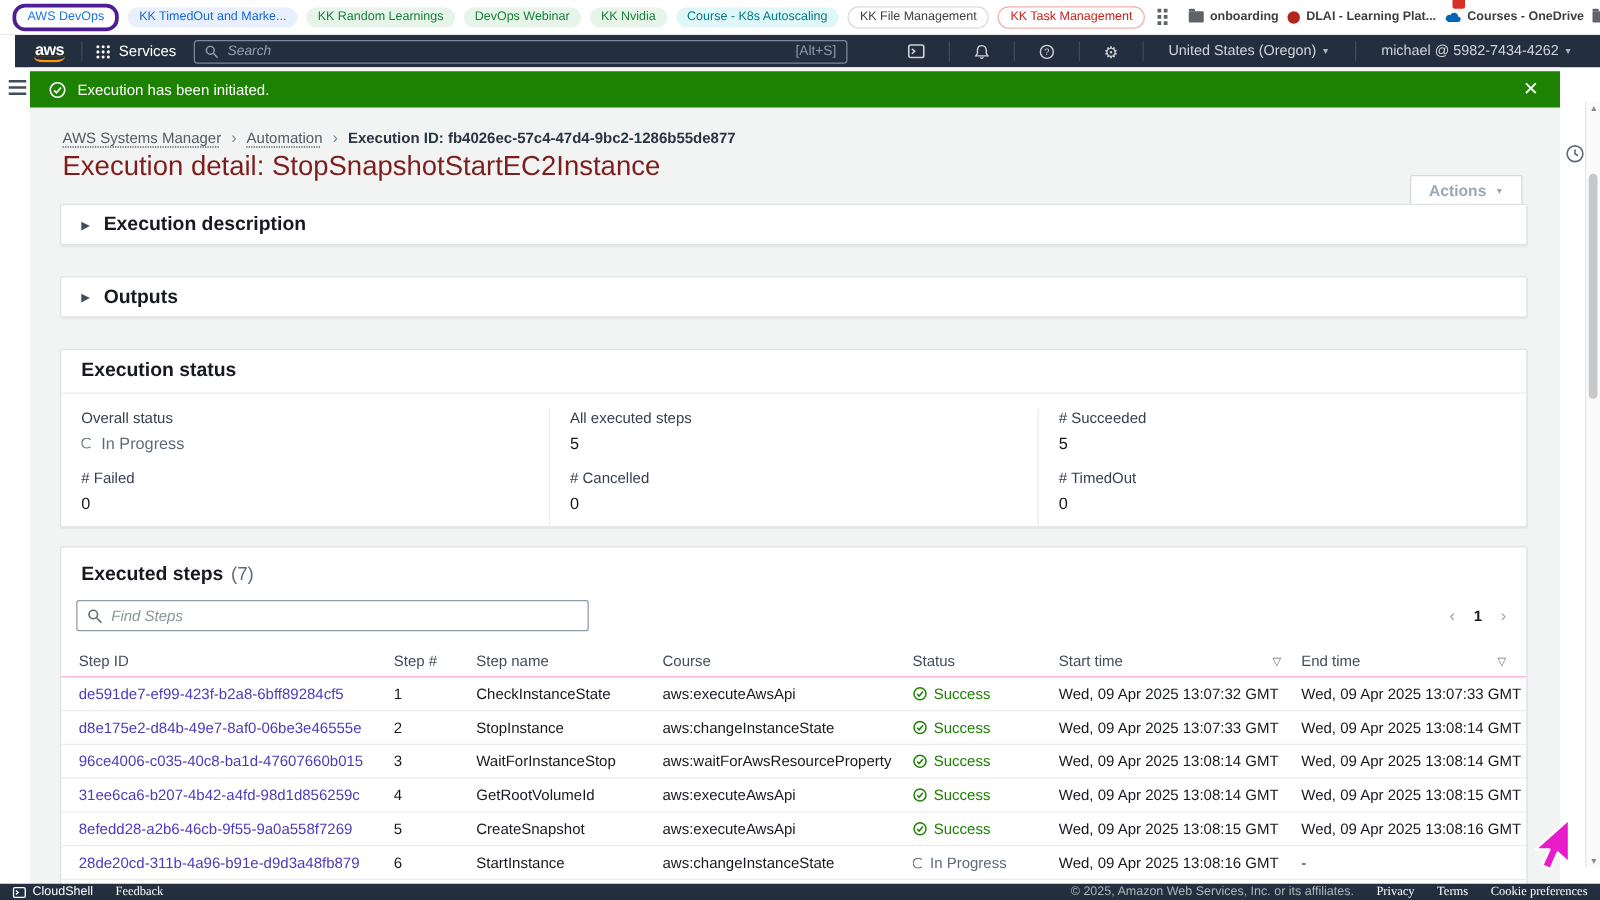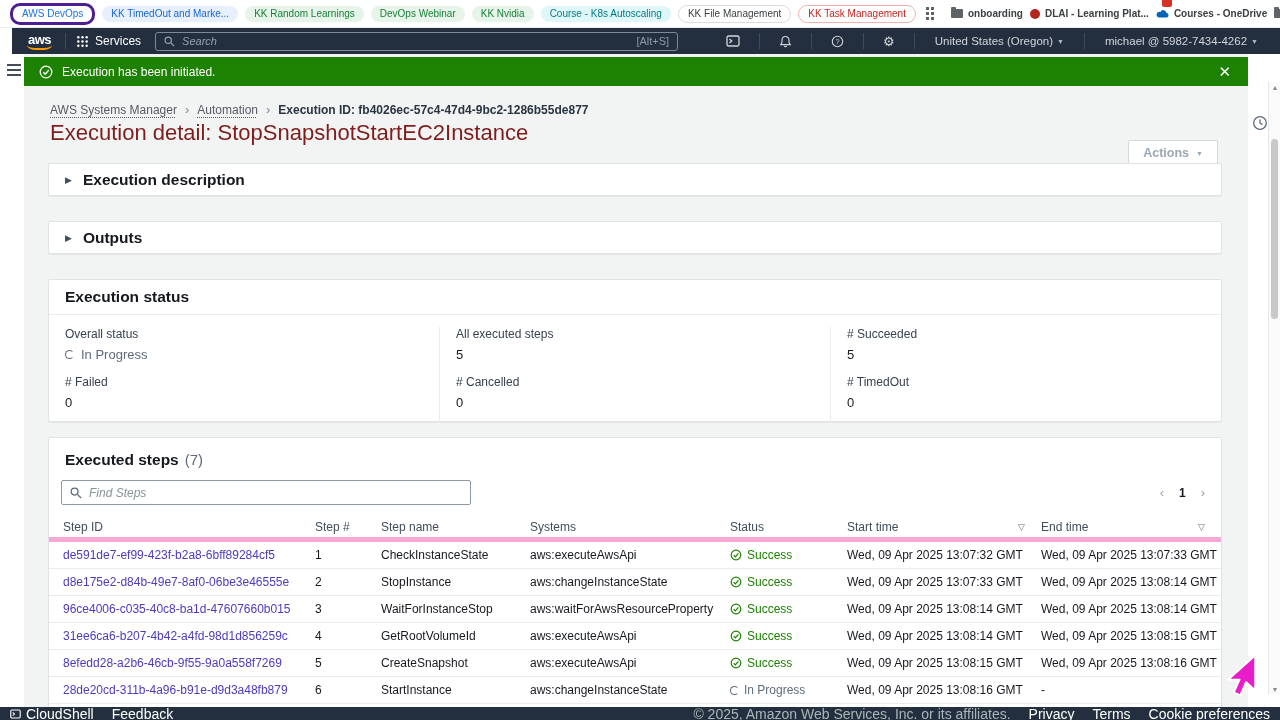--- a/index.html
+++ b/index.html
@@ -91,34 +91,34 @@
   .steps-head .cnt { font-size:15px; color:#5f6b7a; }
   .steps-toolbar { display:flex; align-items:center; margin:11px 16px 12px 12px; }
   .find-box { width:410px; height:25px; border:1px solid #8d99a8; border-radius:2px; background:#fff;
     display:flex; align-items:center; gap:7px; padding:0 8px; cursor:text; }
   .find-box .ph { font-size:12px; font-style:italic; color:#879596; }
   .pagination { margin-left:auto; display:flex; align-items:center; gap:15px; font-size:12px; color:#95a0ab; }
   .pagination .pg { color:#16191f; font-weight:bold; cursor:pointer; }
   .pagination .pch { cursor:pointer; font-size:13px; }
 
   .tgrid { display:grid; grid-template-columns:252px 66px 149px 200px 117px 194px 1fr; align-items:center; padding-left:14px; }
-  .thead { height:25px; border-bottom:5px solid #f9a8d4; color:#414d5c; font-size:12px; }
+  .thead { height:25px; border-bottom:1px solid #f9a8d4; color:#414d5c; font-size:12px; }
   .th.sortable { display:flex; align-items:center; justify-content:space-between; padding-right:16px; cursor:pointer; }
   .filter-g { font-size:9px; color:#687078; }
   .trow { height:27px; border-bottom:1px solid #e9ebed; font-size:12px; color:#16191f; }
   .idlink { color:#4b3bbd; text-decoration:none; cursor:pointer; }
   .td.st { display:flex; align-items:center; gap:5px; }
   .td.st.ok { color:#1d8102; }
   .td.st.prog { color:#5f6b7a; }
 
   
   .footer { position:absolute; bottom:0; left:0; right:0; height:13px; background:#232f3e; display:flex;
-    align-items:center; gap:18px; padding:0 10px; color:#fff; font-size:14px; line-height:1; }
+    align-items:center; gap:18px; padding:0 10px; color:#fff; font-size:10px; line-height:1; }
   .f-cs { display:flex; align-items:center; gap:5px; cursor:pointer; }
-  .f-link { cursor:pointer; }
+  .f-link { cursor:pointer;font-family:Liberation Serif, serif; }
   .f-right { margin-left:auto; display:flex; align-items:center; gap:18px; }
   .f-copy { color:#aab7b8; }
 
   
   .scrollbar { position:absolute; top:28px; right:0; width:12px; bottom:13px; background:#fafafa; border-left:1px solid #e7e7e7; }
   .sb-up { position:absolute; top:2px; left:0; width:12px; text-align:center; font-size:7px; color:#8a8a8a; cursor:pointer; }
   .sb-dn { position:absolute; bottom:1px; left:0; width:12px; text-align:center; font-size:7px; color:#8a8a8a; cursor:pointer; }
   .sb-thumb { position:absolute; top:57px; left:2px; width:7px; height:180px; background:#c6c8ca; border-radius:4px; cursor:grab; }
 
   .cursor { position:absolute; left:1227px; top:654px; pointer-events:none; }
@@ -329,21 +329,21 @@
           <div class="pagination">
             <span class="pch">‹</span>
             <span class="pg">1</span>
             <span class="pch">›</span>
           </div>
         </div>
         <div class="tgrid thead">
           <div class="th">Step ID</div>
           <div class="th">Step #</div>
           <div class="th">Step name</div>
-          <div class="th">Systems</div>
+          <div class="th">Course</div>
           <div class="th">Status</div>
           <div class="th sortable">
               <span>Start time</span>
               <span class="filter-g">▽</span>
             </div>
           <div class="th sortable">
               <span>End time</span>
               <span class="filter-g">▽</span>
             </div>
         </div>

